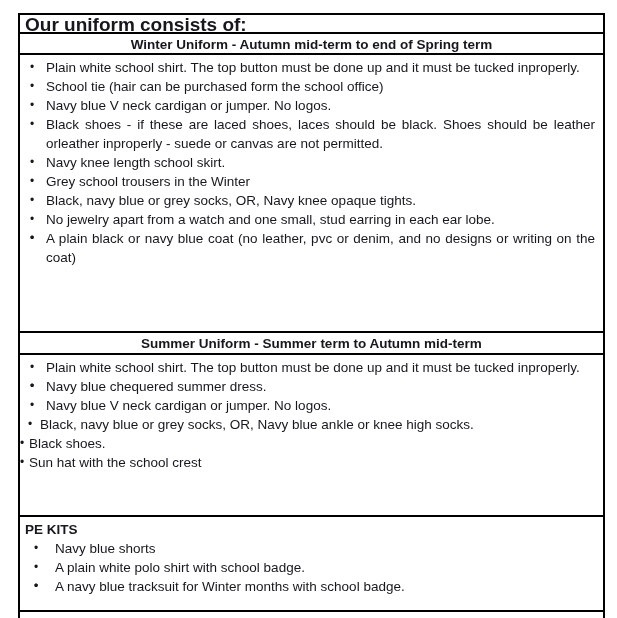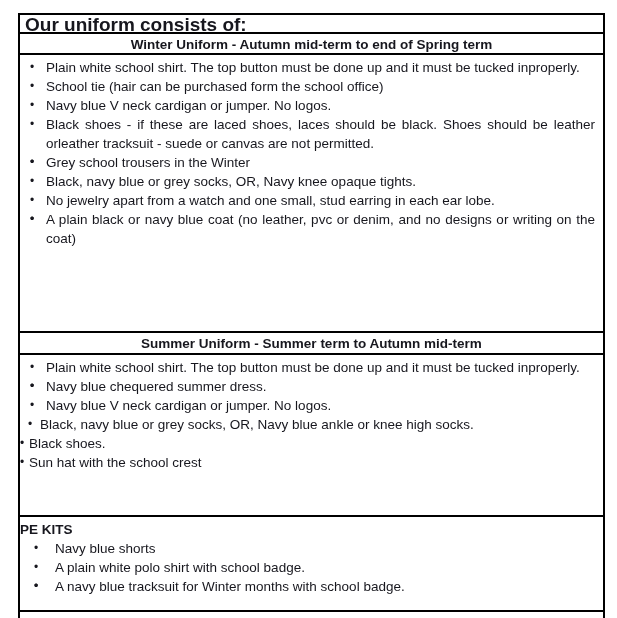--- a/index.html
+++ b/index.html
@@ -54,20 +54,21 @@
     font-size: 13.5px;
     line-height: 19px;
   }
   .row-list.winter { height: 278px; }
   .row-list.summer { height: 162px; }
   .row-pe { height: 95px; padding: 3px 8px 0 0; font-size: 13.5px; line-height: 19px; }
   .row-sliver { flex: 1 1 auto; border-bottom: none; }
 
   .pe-head {
     font-weight: bold;
+    padding-left: 5px;
     line-height: 19px;
   }
   .li {
     position: relative;
     padding-left: 26px;
     text-align: justify;
   }
   .li .blt {
     position: absolute;
     left: 10px;
@@ -93,22 +94,22 @@
     </div>
 
     <div class="row row-header winter">
       <span>Winter Uniform - Autumn mid-term to end of Spring term</span>
     </div>
 
     <div class="row row-list winter">
       <div class="li"><span class="blt">•</span><span>Plain white school shirt. The top button must be done up and it must be tucked inproperly.</span></div>
       <div class="li"><span class="blt">•</span><span>School tie (hair can be  purchased form the school office)</span></div>
       <div class="li"><span class="blt">•</span><span>Navy blue V neck cardigan or jumper. No logos.</span></div>
-      <div class="li"><span class="blt">•</span><span>Black shoes - if these are laced shoes, laces should be black. Shoes should be leather orleather tracksuit - suede or canvas are not permitted.</span></div>
-      <div class="li"><span class="blt">•</span></div>
+      <div class="li"><span class="blt">•</span><span>Black shoes - if these are laced shoes, laces should be black. Shoes should be leather orleather inproperly - suede or canvas are not permitted.</span></div>
+      <div class="li"><span class="blt">•</span><span>Navy knee length school skirt.</span></div>
       <div class="li"><span class="blt">•</span><span>Grey school trousers in the Winter</span></div>
       <div class="li"><span class="blt">•</span><span>Black, navy blue or grey socks, OR, Navy knee opaque tights.</span></div>
       <div class="li"><span class="blt">•</span><span>No jewelry apart from a watch and one small, stud earring in each ear lobe.</span></div>
       <div class="li"><span class="blt">•</span></div>
       <div class="li"><span class="blt">•</span><span>A plain black or navy blue coat (no leather, pvc or denim, and no designs or writing on the coat)</span></div>
     </div>
 
     <div class="row row-header summer">
       <span>Summer Uniform - Summer term to Autumn mid-term</span>
     </div>

